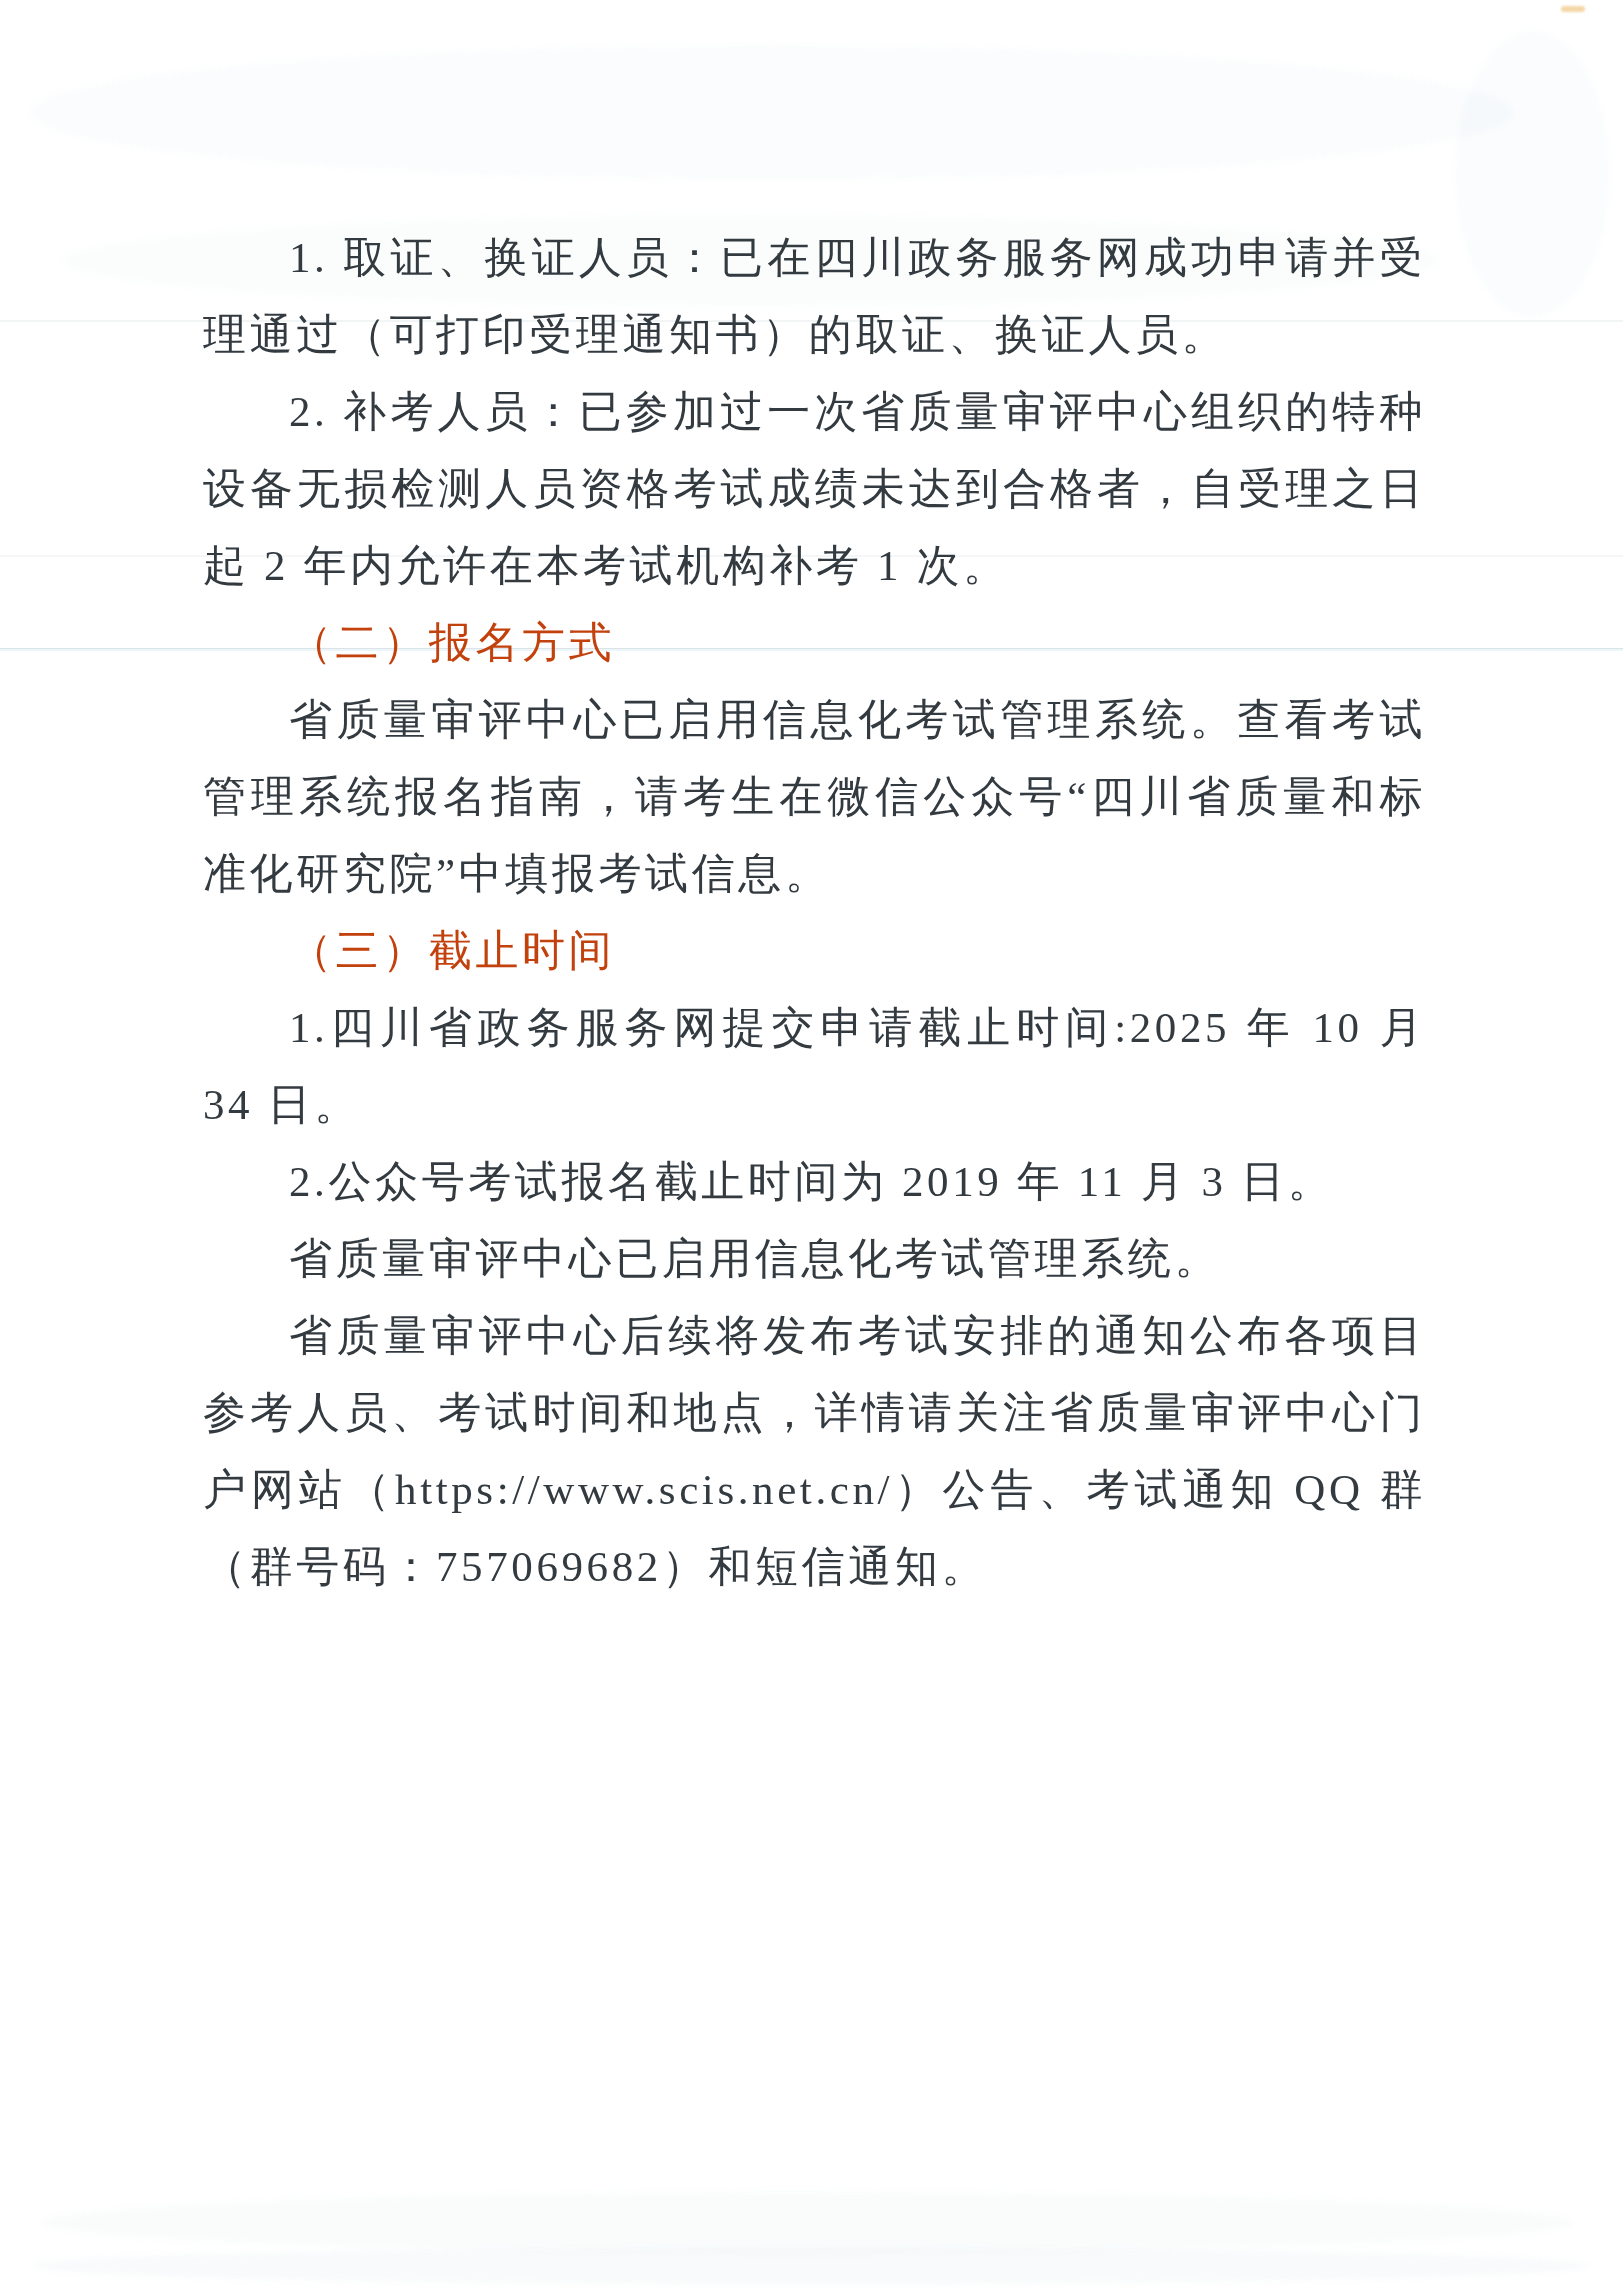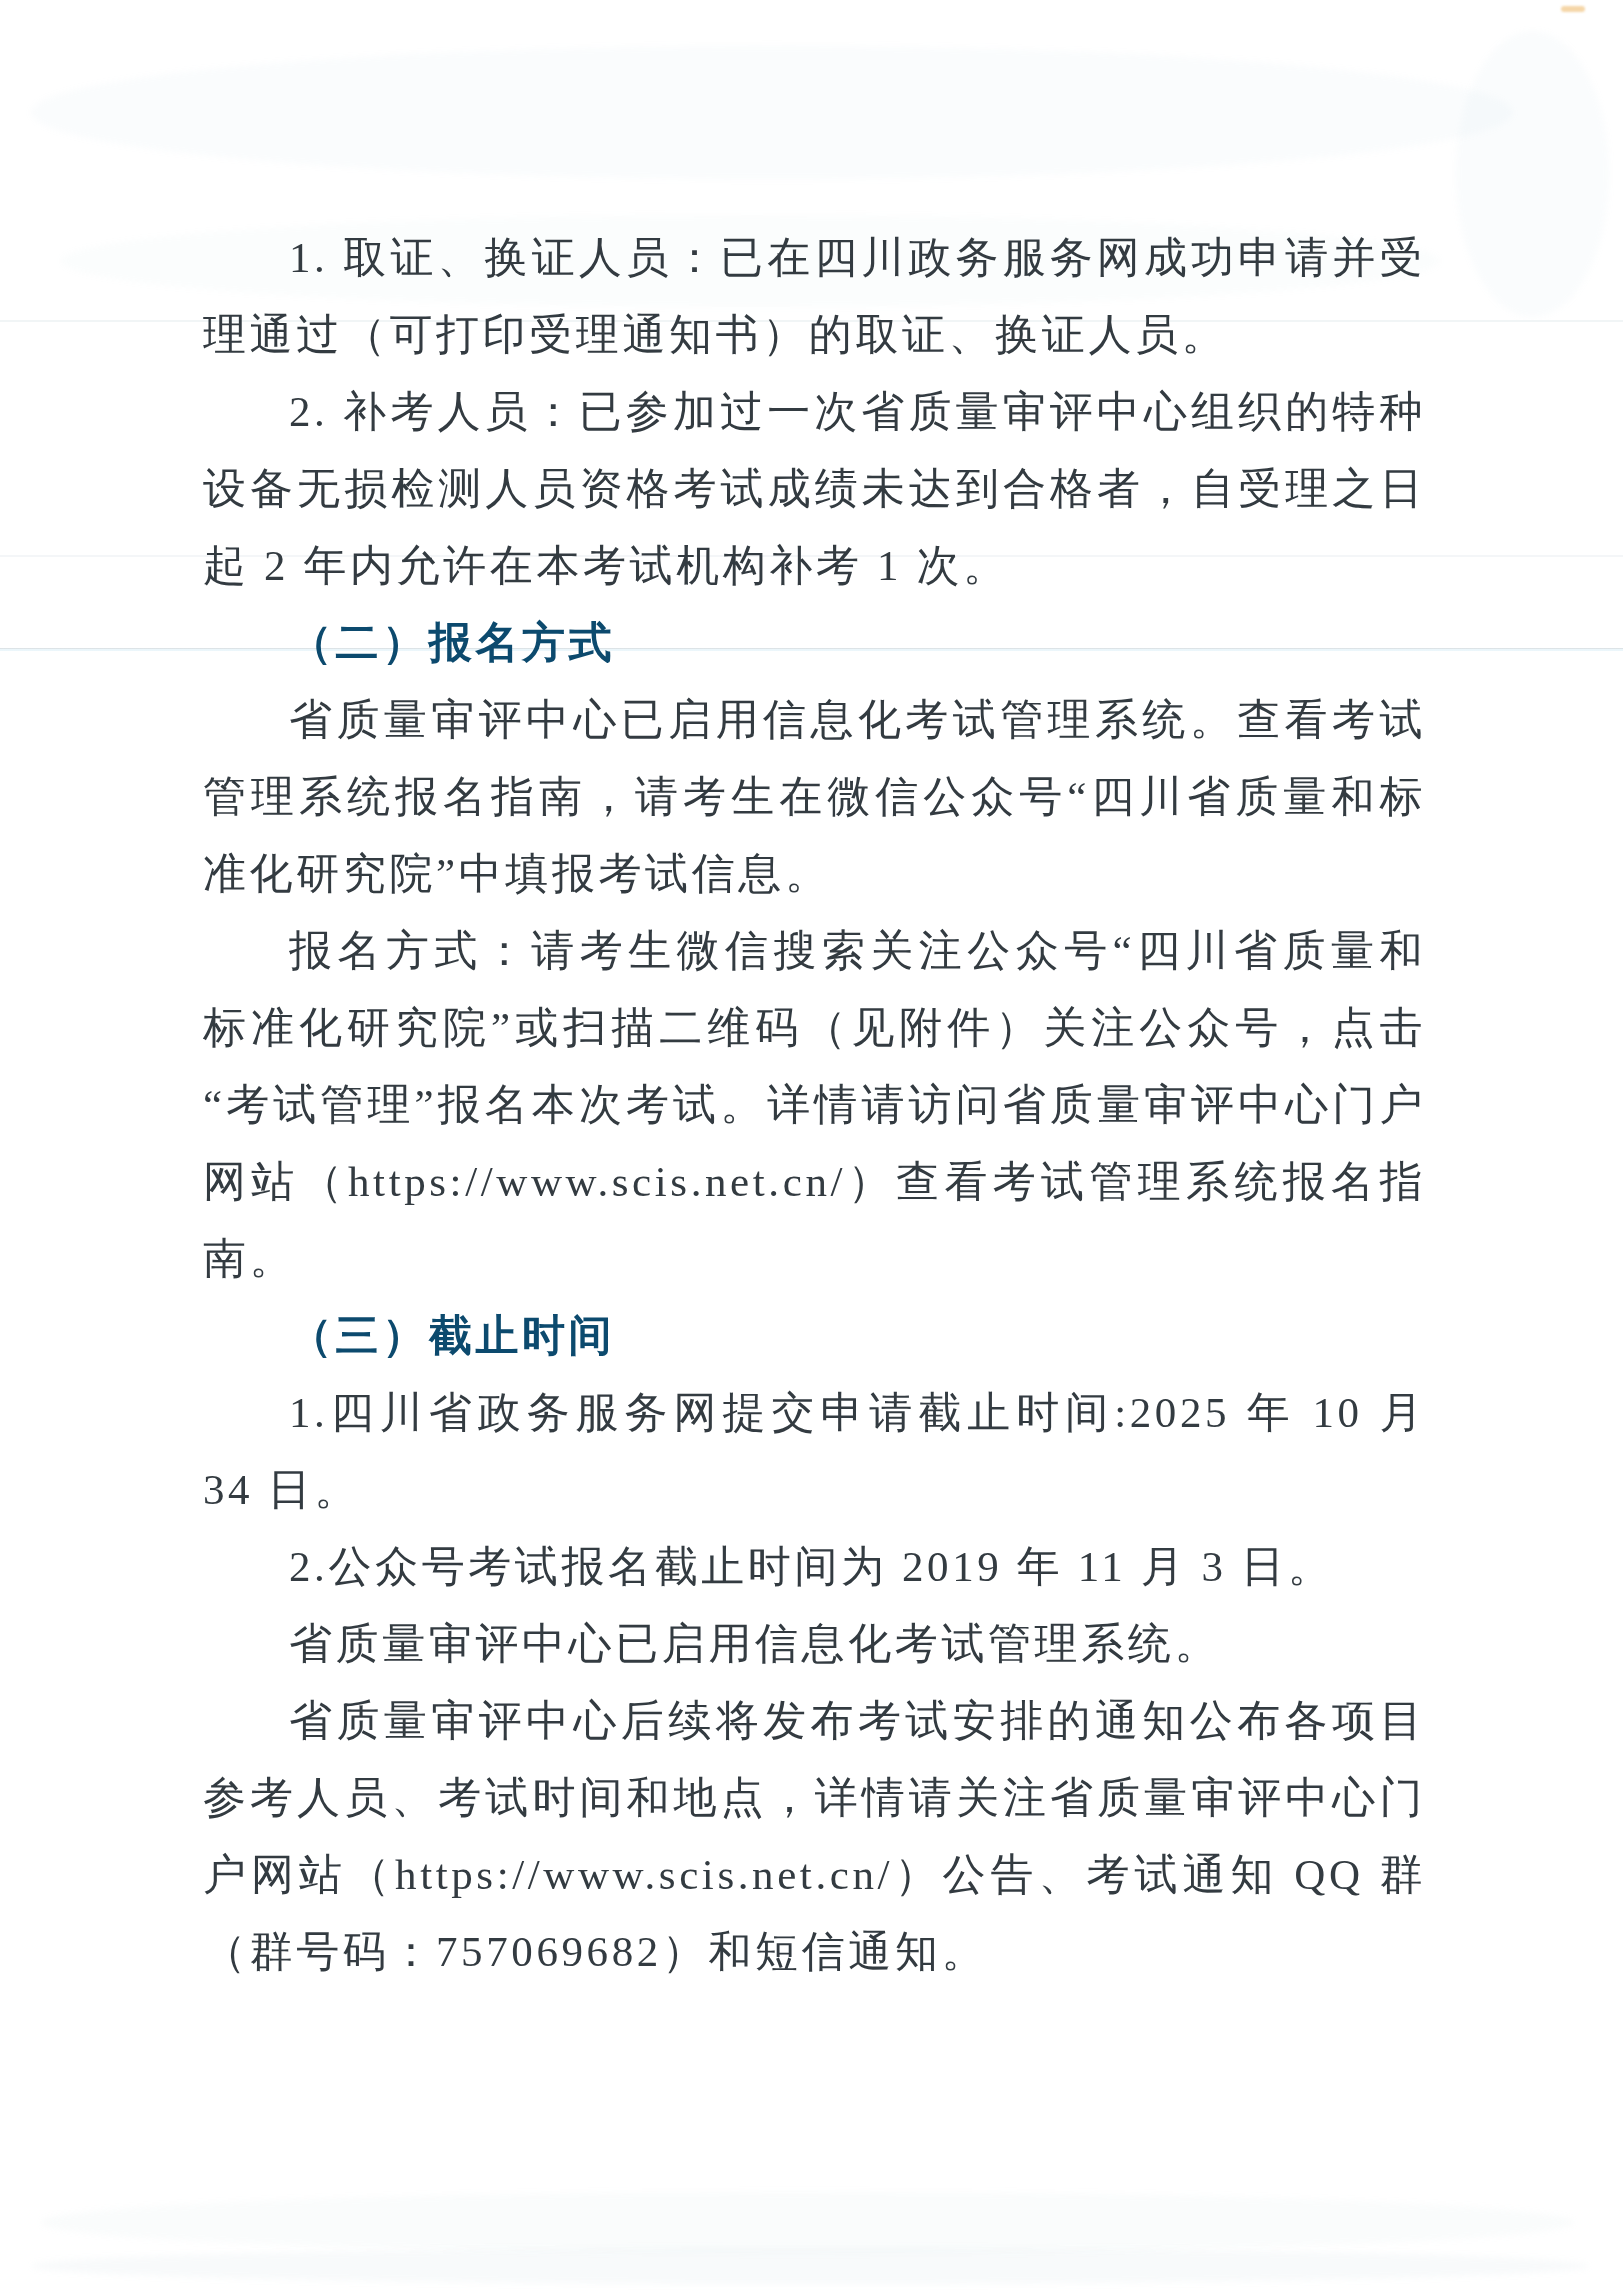--- a/index.html
+++ b/index.html
@@ -76,22 +76,22 @@
   .content p,
   .content h3 {
     margin: 0;
     padding: 0;
     text-indent: 2em;
     font-size: 43px;
     line-height: 77px;
     font-weight: 400;
   }
   .content h3 {
-    font-weight: 700;
-    color: #0c4a6e;
+    font-weight: 400;
+    color: #c2410c;
   }
 </style>
 </head>
 <body>
 
 <div class="page">
 
   <div class="scan-noise noise-top-1"></div>
   <div class="scan-noise noise-top-2"></div>
   <div class="scan-noise noise-right"></div>
@@ -100,21 +100,20 @@
   <div class="scan-smudge-orange"></div>
   <div class="scan-line-ghost-a"></div>
   <div class="scan-line-ghost-b"></div>
   <div class="scan-line-main"></div>
 
   <div class="content">
     <p>1. 取证、换证人员：已在四川政务服务网成功申请并受理通过（可打印受理通知书）的取证、换证人员。</p>
     <p>2. 补考人员：已参加过一次省质量审评中心组织的特种设备无损检测人员资格考试成绩未达到合格者，自受理之日起 2 年内允许在本考试机构补考 1 次。</p>
     <h3>（二）报名方式</h3>
     <p>省质量审评中心已启用信息化考试管理系统。查看考试管理系统报名指南，请考生在微信公众号“四川省质量和标准化研究院”中填报考试信息。</p>
-    <p>报名方式：请考生微信搜索关注公众号“四川省质量和标准化研究院”或扫描二维码（见附件）关注公众号，点击“考试管理”报名本次考试。详情请访问省质量审评中心门户网站（https://www.scis.net.cn/）查看考试管理系统报名指南。</p>
     <h3>（三）截止时间</h3>
     <p>1.四川省政务服务网提交申请截止时间:2025 年 10 月 34 日。</p>
     <p>2.公众号考试报名截止时间为 2019 年 11 月 3 日。</p>
     <p>省质量审评中心已启用信息化考试管理系统。</p>
     <p>省质量审评中心后续将发布考试安排的通知公布各项目参考人员、考试时间和地点，详情请关注省质量审评中心门户网站（https://www.scis.net.cn/）公告、考试通知 QQ 群（群号码：757069682）和短信通知。</p>
   </div>
 
 </div>
 
 

